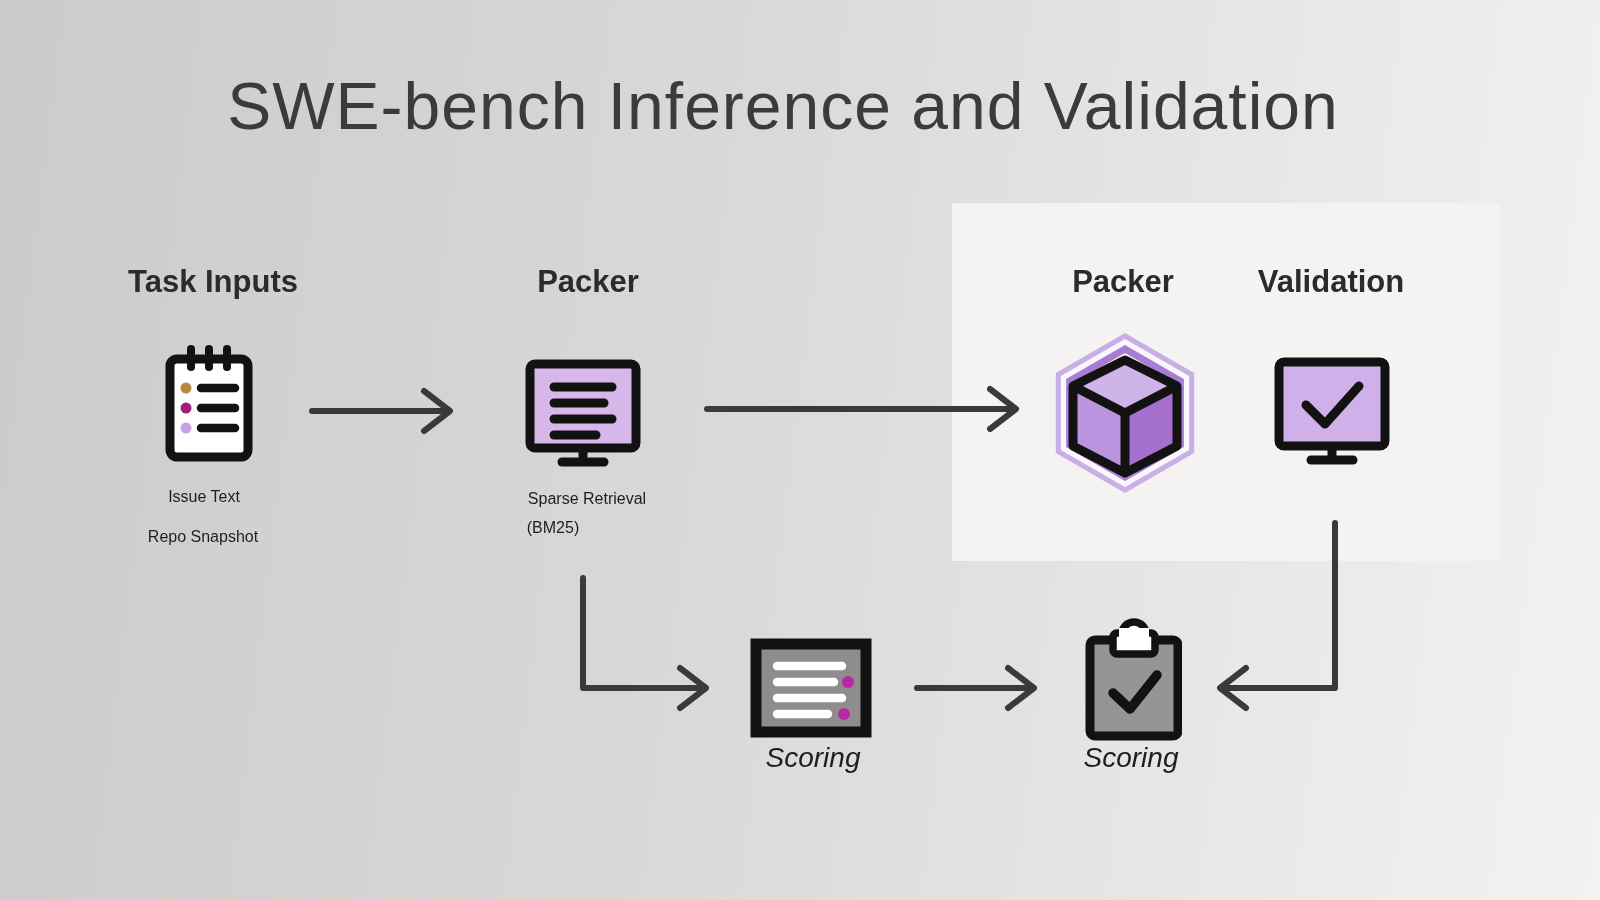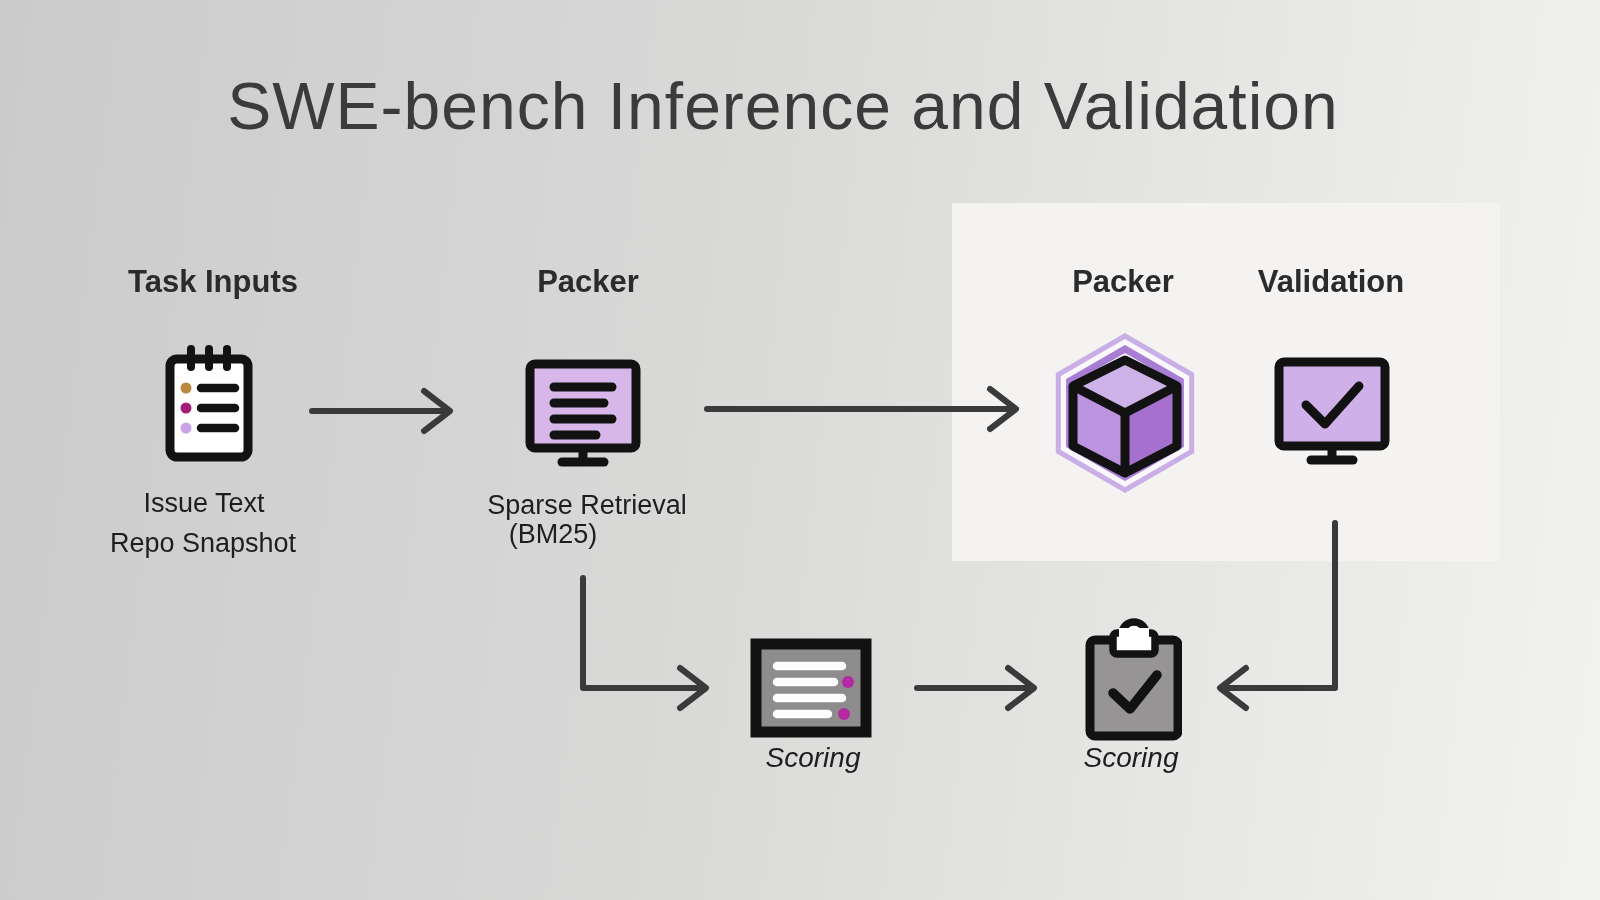--- a/index.html
+++ b/index.html
@@ -18,21 +18,21 @@
   .panel{
     left:952px;top:203px;width:548px;height:358px;
     background:#f4f3f1;
   }
   .section-label{
     transform:translateX(-50%);
     font-size:31px;font-weight:600;color:#2b2b2b;white-space:nowrap;
   }
   .sub-label{
     transform:translateX(-50%);
-    font-size:27px;font-weight:500;color:#1e1e1e;white-space:nowrap;
+    font-size:16px;font-weight:500;color:#1e1e1e;white-space:nowrap;
   }
   .scoring-label{
     transform:translateX(-50%);
     font-size:28px;font-weight:500;color:#1e1e1e;white-space:nowrap;font-style:italic;
   }
   svg{display:block;}
   .overlay{left:0;top:0;pointer-events:none;}
 </style>
 </head>
 <body>

